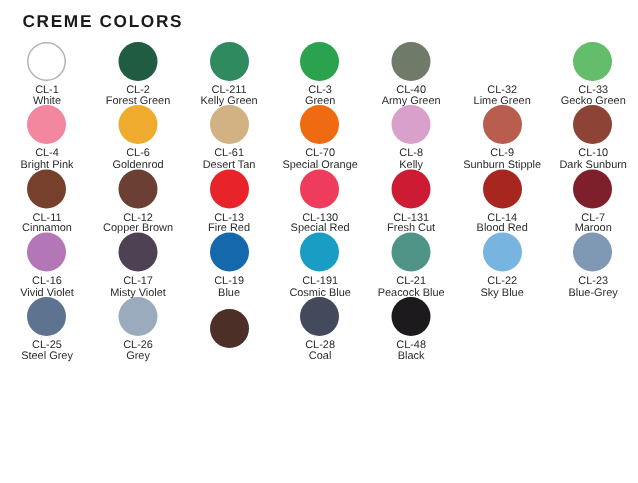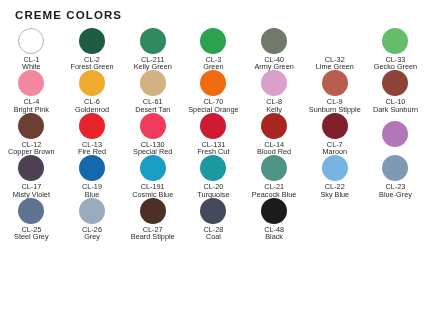--- a/index.html
+++ b/index.html
@@ -190,20 +190,27 @@
         </div>
       </div>
       <div class="swatch-cell">
         <div class="swatch-dot" style="background: rgb(141, 68, 54);"></div>
         <div class="swatch-labels">
           <span class="swatch-code">CL-10</span>
           <span class="swatch-name">Dark Sunburn</span>
         </div>
       </div>
       <div class="swatch-cell">
+        <div class="swatch-dot" style="background: rgb(119, 64, 44);"></div>
+        <div class="swatch-labels">
+          <span class="swatch-code">CL-11</span>
+          <span class="swatch-name">Cinnamon</span>
+        </div>
+      </div>
+      <div class="swatch-cell">
         <div class="swatch-dot" style="background: rgb(107, 63, 51);"></div>
         <div class="swatch-labels">
           <span class="swatch-code">CL-12</span>
           <span class="swatch-name">Copper Brown</span>
         </div>
       </div>
       <div class="swatch-cell">
         <div class="swatch-dot" style="background: rgb(232, 35, 42);"></div>
         <div class="swatch-labels">
           <span class="swatch-code">CL-13</span>
@@ -233,20 +240,24 @@
       </div>
       <div class="swatch-cell">
         <div class="swatch-dot" style="background: rgb(126, 31, 43);"></div>
         <div class="swatch-labels">
           <span class="swatch-code">CL-7</span>
           <span class="swatch-name">Maroon</span>
         </div>
       </div>
       <div class="swatch-cell">
         <div class="swatch-dot" style="background: rgb(179, 119, 184);"></div>
+        <div class="swatch-labels">
+          <span class="swatch-code">CL-16</span>
+          <span class="swatch-name">Vivid Violet</span>
+        </div>
       </div>
       <div class="swatch-cell">
         <div class="swatch-dot" style="background: rgb(78, 65, 84);"></div>
         <div class="swatch-labels">
           <span class="swatch-code">CL-17</span>
           <span class="swatch-name">Misty Violet</span>
         </div>
       </div>
       <div class="swatch-cell">
         <div class="swatch-dot" style="background: rgb(22, 104, 173);"></div>
@@ -256,27 +267,20 @@
         </div>
       </div>
       <div class="swatch-cell">
         <div class="swatch-dot" style="background: rgb(25, 157, 196);"></div>
         <div class="swatch-labels">
           <span class="swatch-code">CL-191</span>
           <span class="swatch-name">Cosmic Blue</span>
         </div>
       </div>
       <div class="swatch-cell">
-        <div class="swatch-dot" style="background: rgb(28, 152, 160);"></div>
-        <div class="swatch-labels">
-          <span class="swatch-code">CL-20</span>
-          <span class="swatch-name">Turquoise</span>
-        </div>
-      </div>
-      <div class="swatch-cell">
         <div class="swatch-dot" style="background: rgb(79, 148, 134);"></div>
         <div class="swatch-labels">
           <span class="swatch-code">CL-21</span>
           <span class="swatch-name">Peacock Blue</span>
         </div>
       </div>
       <div class="swatch-cell">
         <div class="swatch-dot" style="background: rgb(120, 180, 224);"></div>
         <div class="swatch-labels">
           <span class="swatch-code">CL-22</span>
@@ -299,24 +303,20 @@
       </div>
       <div class="swatch-cell">
         <div class="swatch-dot" style="background: rgb(154, 171, 189);"></div>
         <div class="swatch-labels">
           <span class="swatch-code">CL-26</span>
           <span class="swatch-name">Grey</span>
         </div>
       </div>
       <div class="swatch-cell">
         <div class="swatch-dot" style="background: rgb(76, 48, 40);"></div>
-        <div class="swatch-labels">
-          <span class="swatch-code">CL-27</span>
-          <span class="swatch-name">Beard Stipple</span>
-        </div>
       </div>
       <div class="swatch-cell">
         <div class="swatch-dot" style="background: rgb(67, 74, 92);"></div>
         <div class="swatch-labels">
           <span class="swatch-code">CL-28</span>
           <span class="swatch-name">Coal</span>
         </div>
       </div>
       <div class="swatch-cell">
         <div class="swatch-dot" style="background: rgb(28, 26, 28);"></div>

